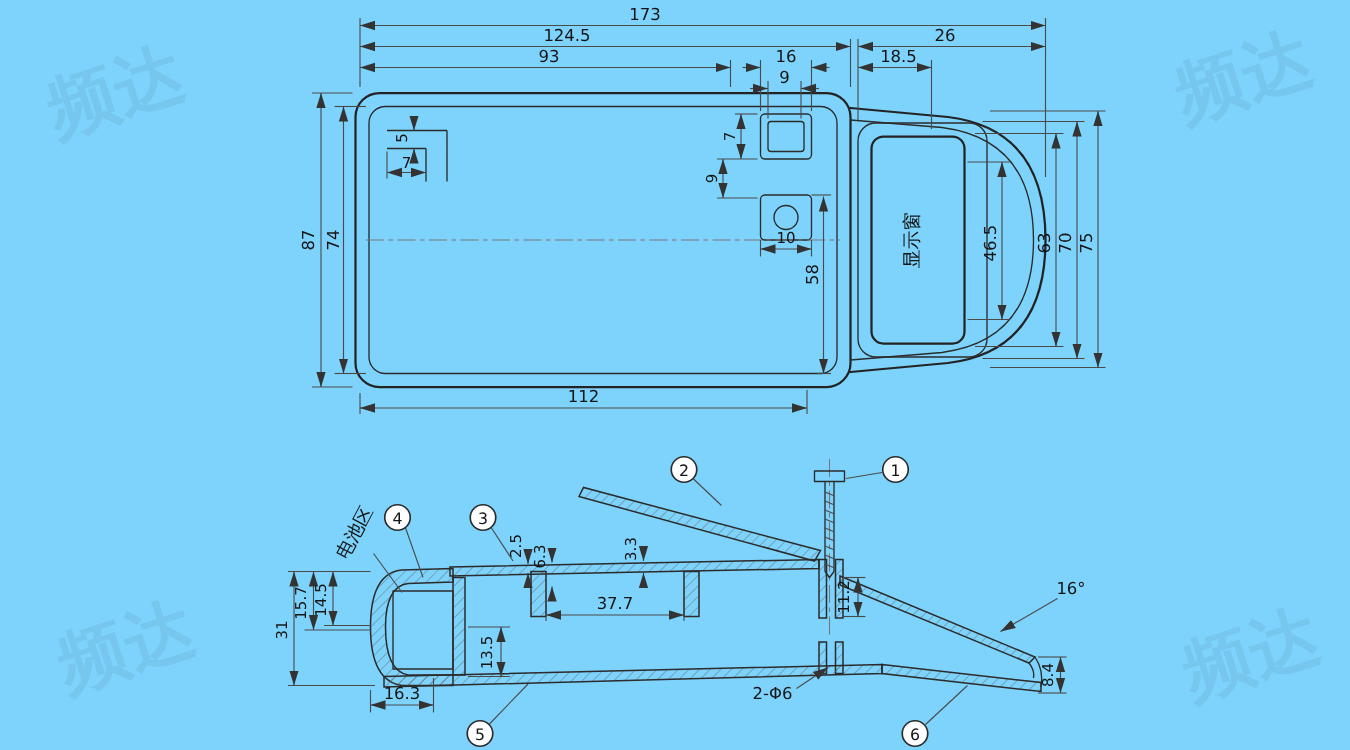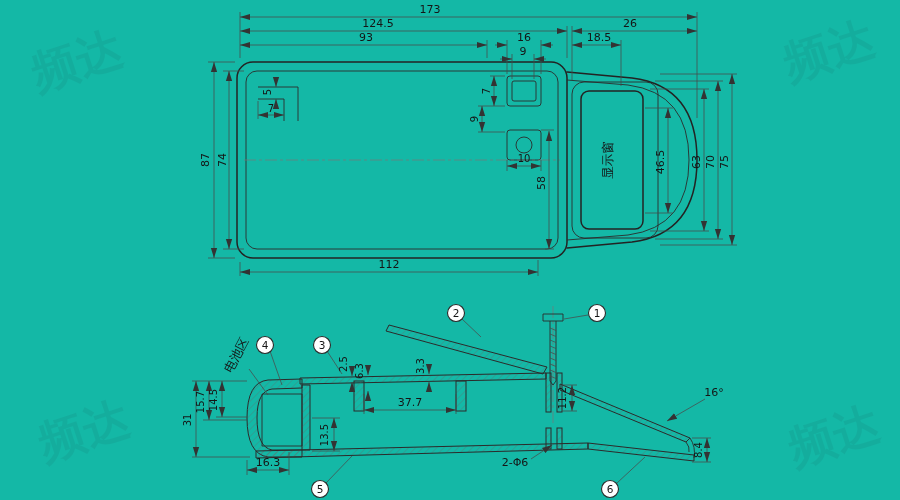--- a/index.html
+++ b/index.html
@@ -1,16 +1,16 @@
 <!DOCTYPE html>
 <html><head>
 <meta charset="utf-8">
 <style>
   html,body{margin:0;padding:0;background:#ffffff;}
-  .canvas{width:900px;height:500px;background:#14b8a6;overflow:hidden;position:relative;}
+  .canvas{width:900px;height:500px;background:#7dd3fc;overflow:hidden;position:relative;}
   svg{display:block;}
   .ol{stroke:#232323;stroke-width:1.5;fill:none;stroke-linejoin:round;stroke-linecap:round;}
   .ol2{stroke:#2b2b2b;stroke-width:0.9;fill:none;stroke-linejoin:round;}
   .th{stroke:#4a4a4a;stroke-width:0.75;fill:none;}
   .ht{fill:url(#hatch);stroke:#2b2b2b;stroke-width:1;}
   .cl{stroke:#777;stroke-width:0.7;fill:none;stroke-dasharray:12 3 3 3;}
   .bl{fill:#ffffff;stroke:#2b2b2b;stroke-width:1.1;}
   text{font-family:"DejaVu Sans",sans-serif;font-size:11px;fill:#151515;}
   .tc{text-anchor:middle;}
   .sm{font-size:10px;}

